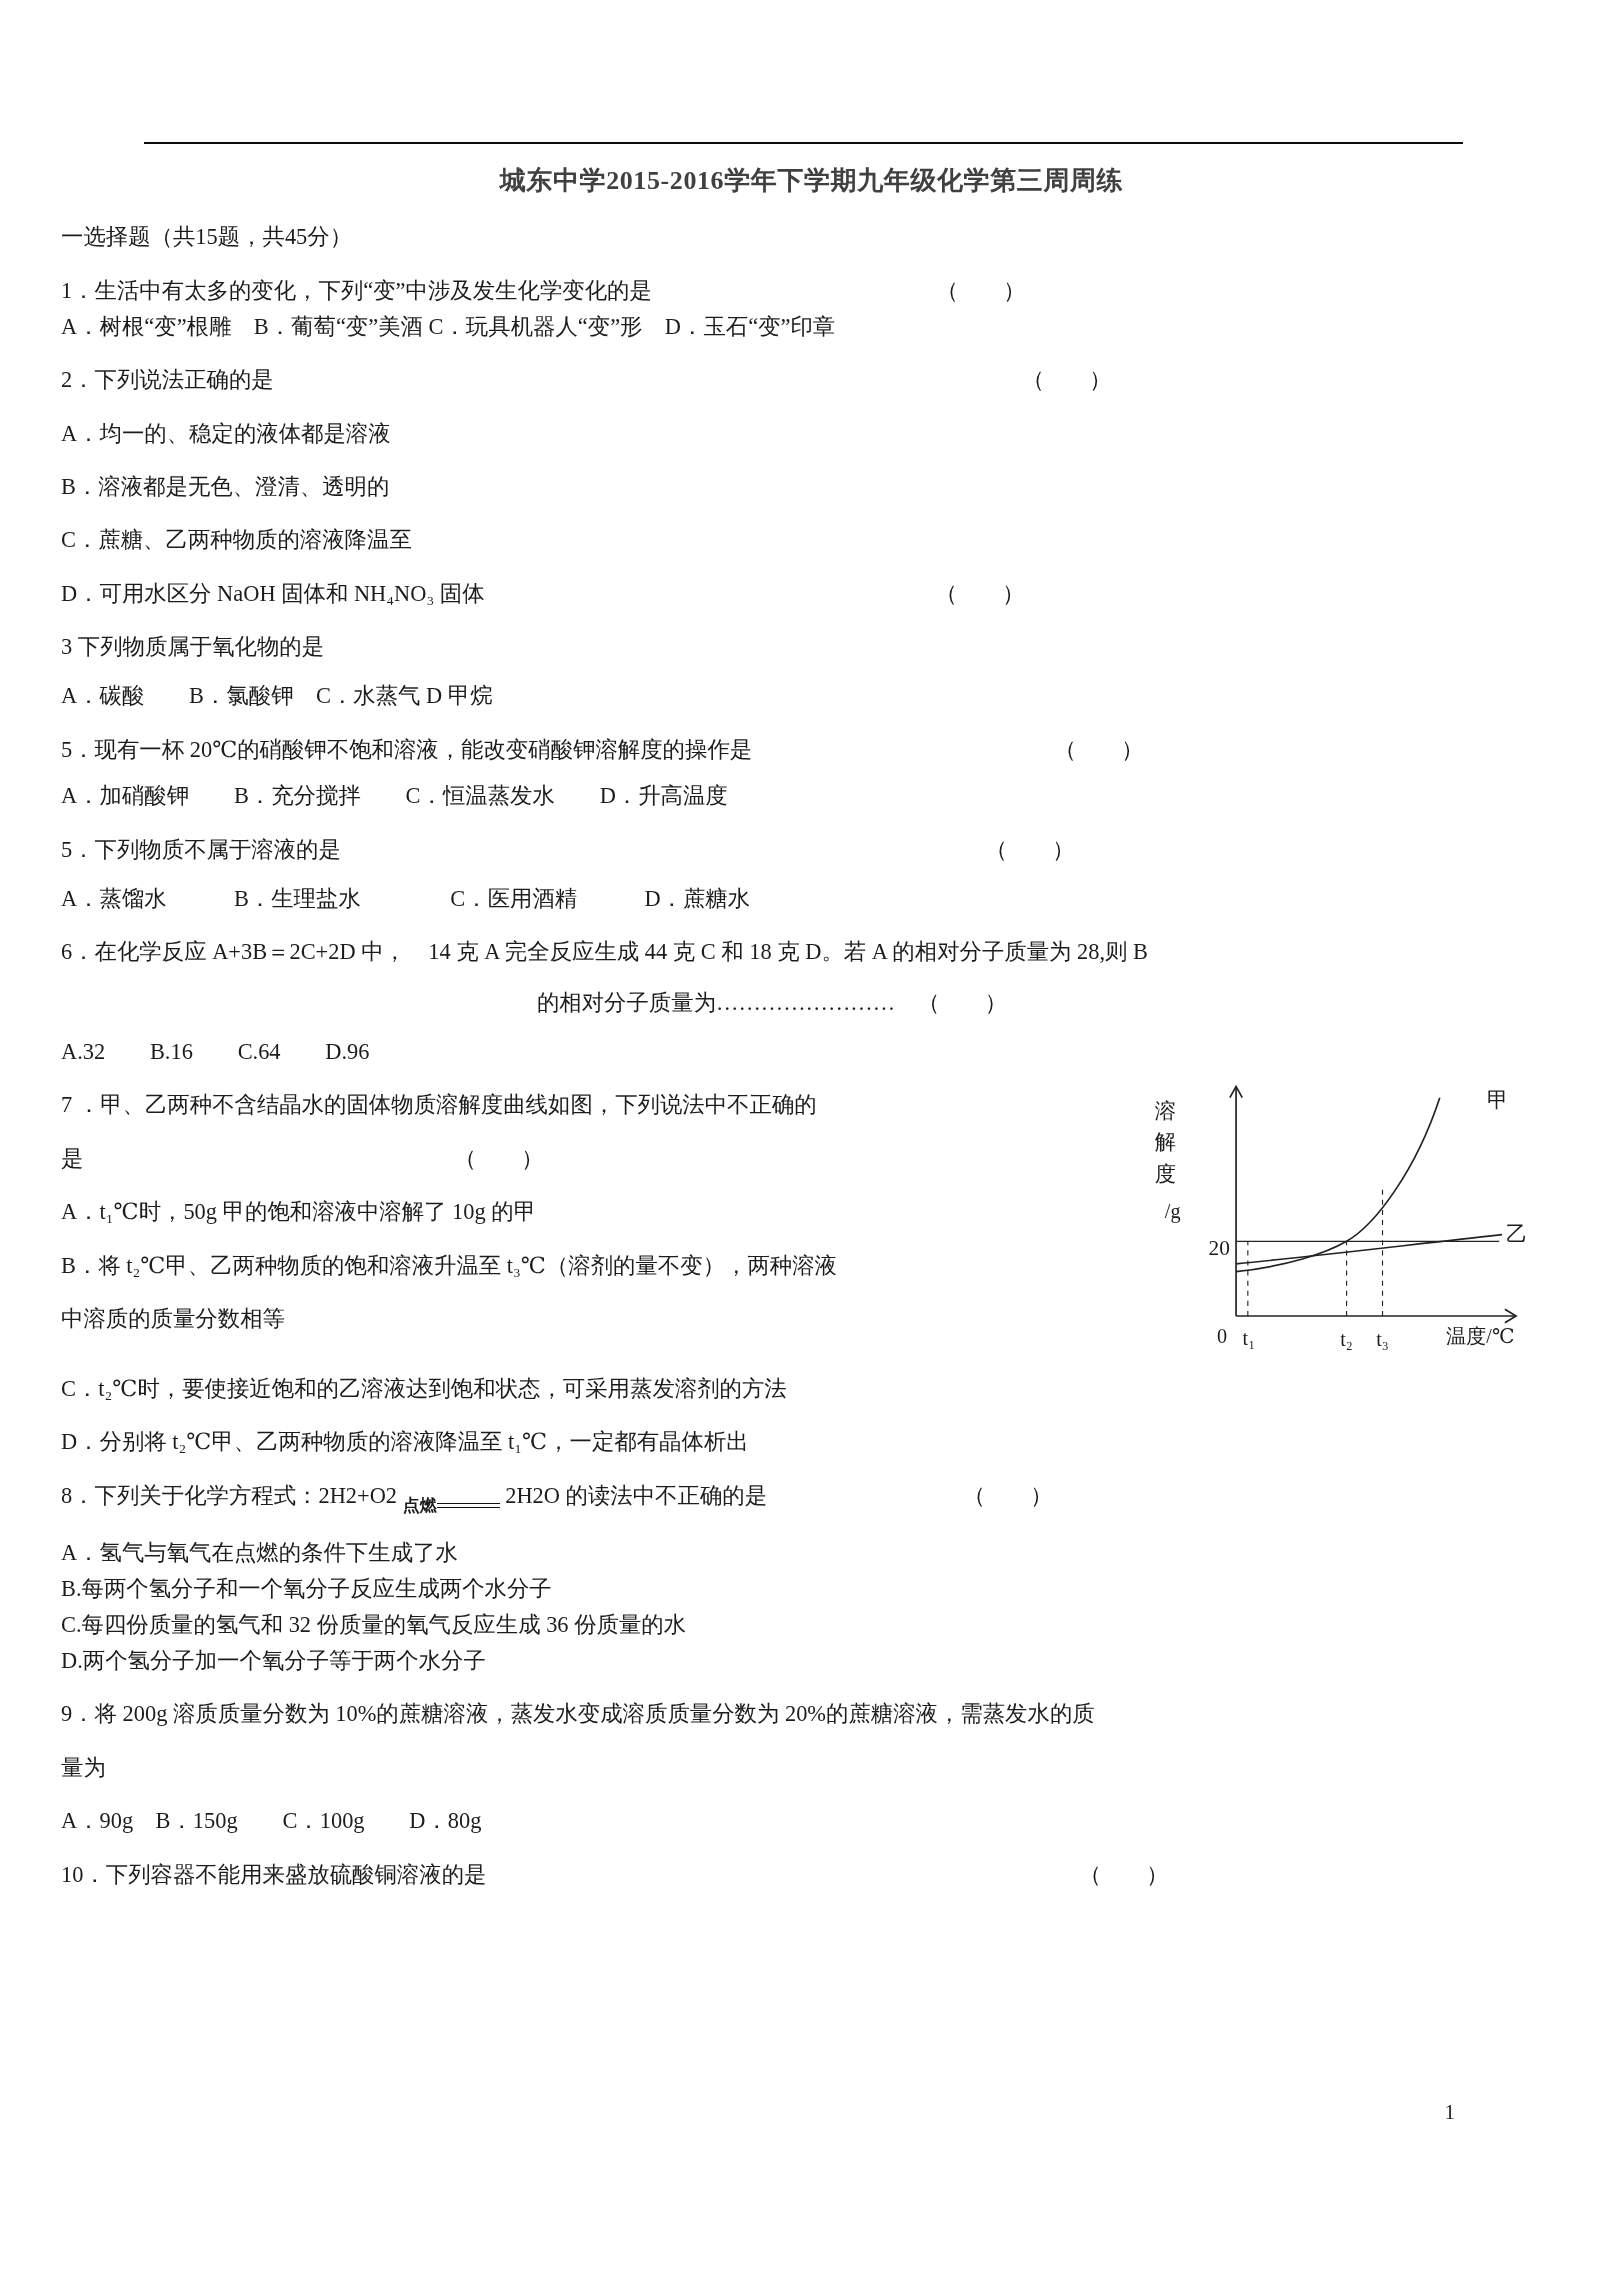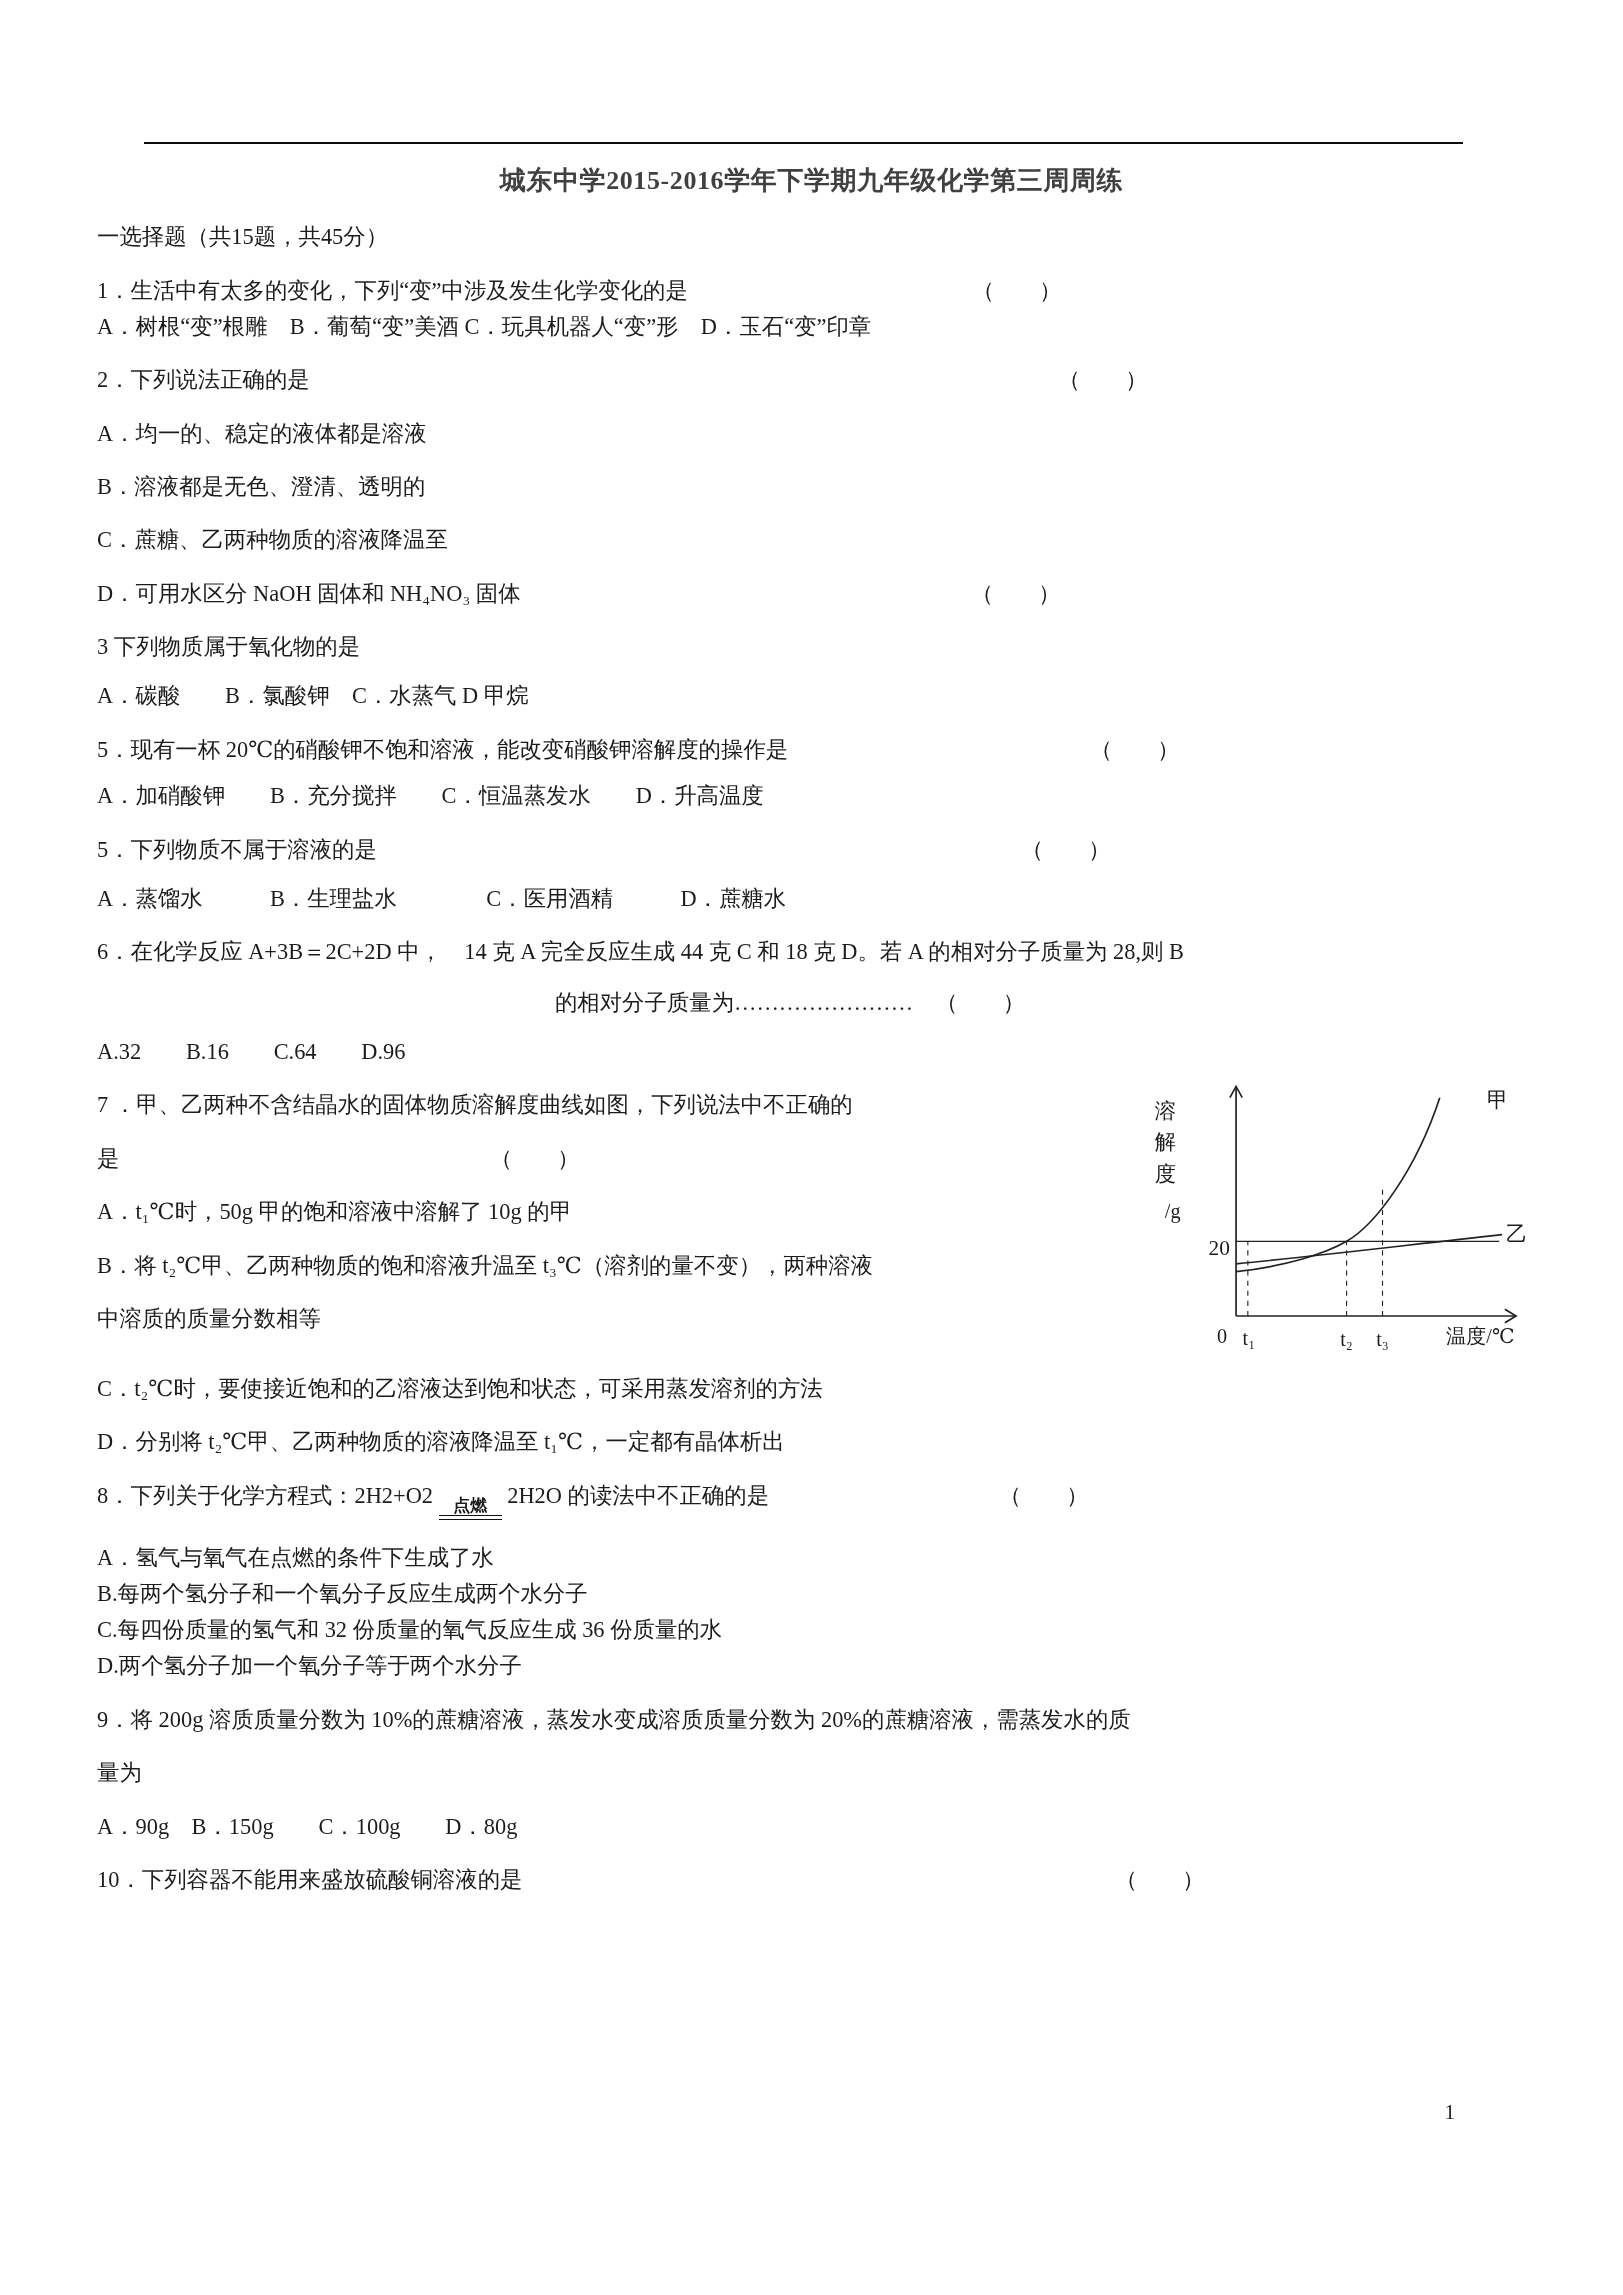--- a/index.html
+++ b/index.html
@@ -24,21 +24,21 @@
   .title {
     margin: 19px 0 0 0;
     text-align: center;
     font-size: 26px;
     line-height: 36px;
     font-weight: bold;
     color: #404040;
     letter-spacing: 0.6px;
   }
   .content {
-    padding: 0 140px 0 97px;
+    padding: 0 140px 0 61px;
   }
   .line {
     position: relative;
     font-size: 22.4px;
     line-height: 31px;
     margin-top: 22.4px;
     white-space: nowrap;
   }
   .line.wrapok { white-space: normal; }
   .mt-24 { margin-top: 5px; }
@@ -52,21 +52,21 @@
   }
   .chart-float {
     float: right;
     width: 393px;
     height: 289px;
     margin: 5.6px -50px 11.2px 17px;
   }
   .chart-float svg { display: block; }
   .eq-cond {
     display: inline-flex;
-    flex-direction: column;
+    flex-direction: row;
     align-items: center;
     vertical-align: -7.9px;
     margin: 0 5.6px;
   }
   .cond-text {
     font-size: 17px;
     font-weight: bold;
     line-height: 18px;
   }
   .cond-line {

